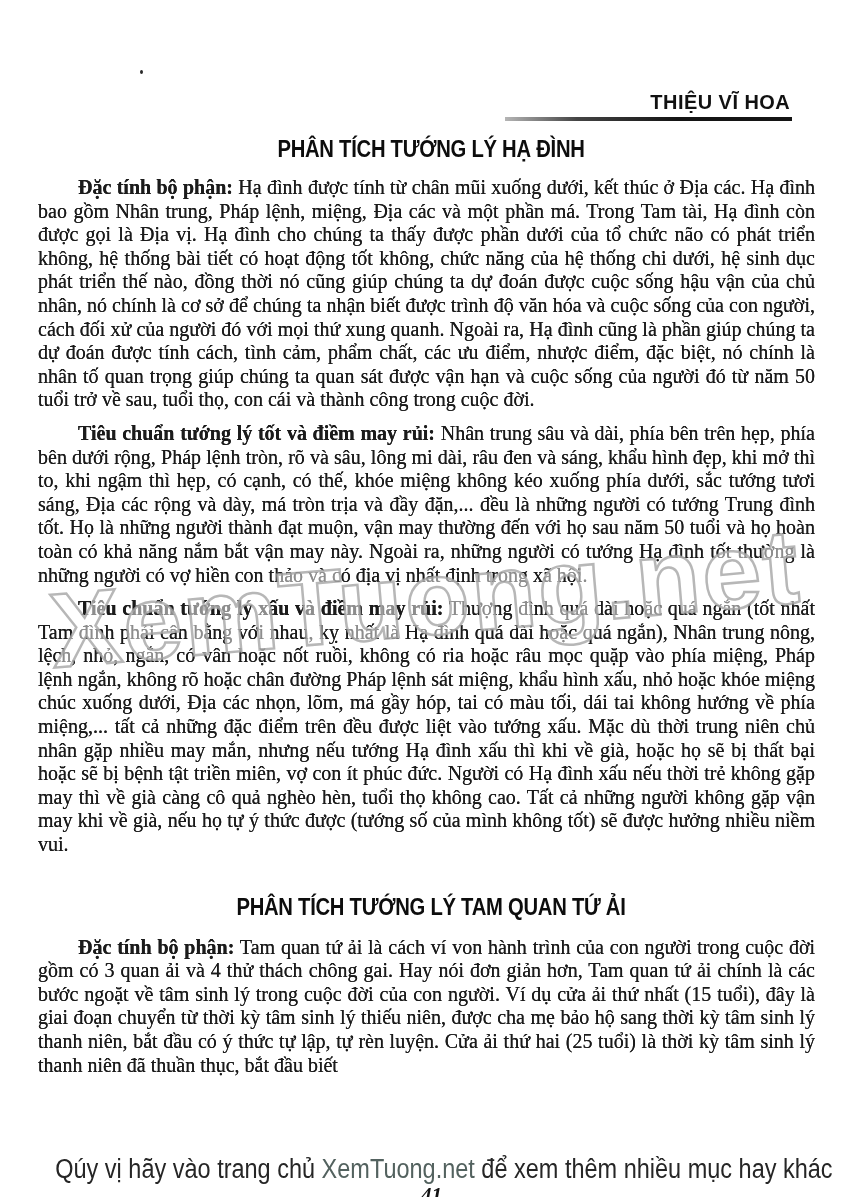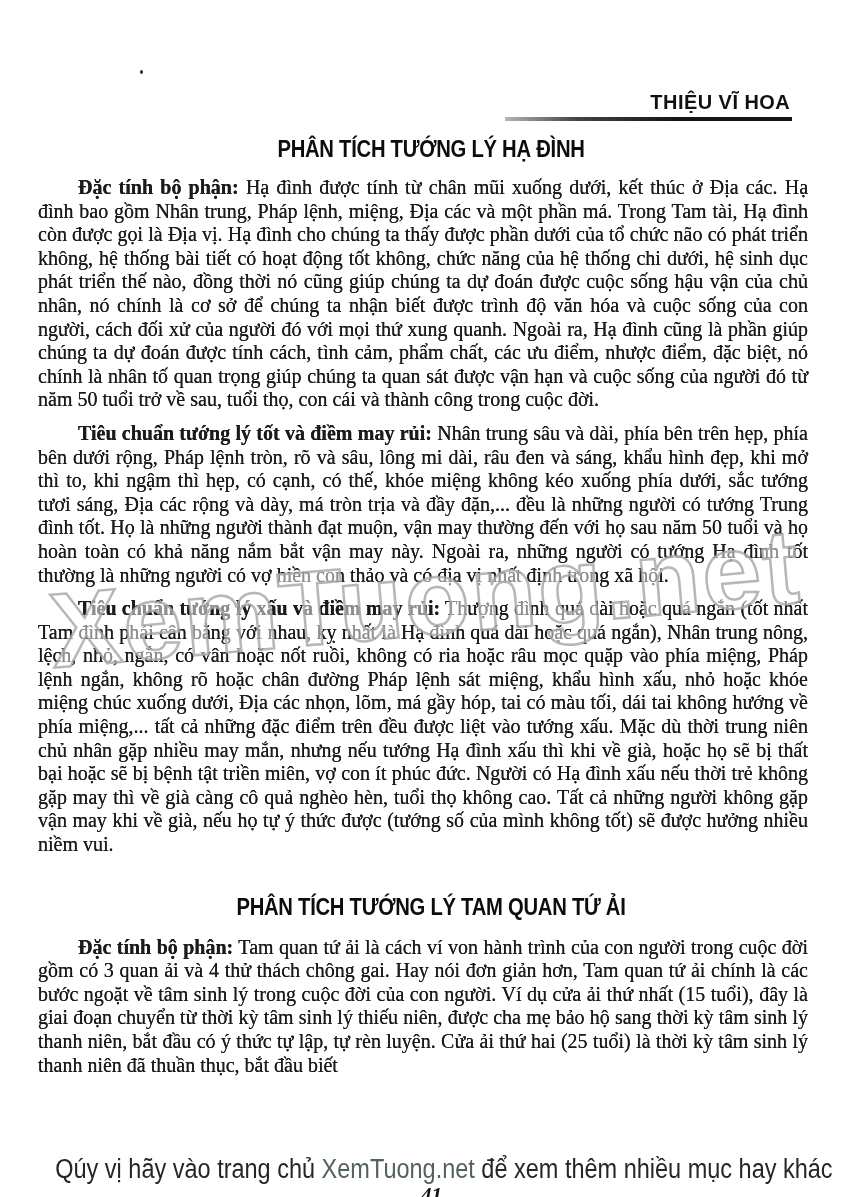--- a/index.html
+++ b/index.html
@@ -33,21 +33,21 @@
   .section-title{
     margin:0 0 13px 0;
     text-align:center;
     font-family:"Liberation Sans", sans-serif;
     font-weight:bold;font-size:23px;color:#0d0d0d;
     letter-spacing:-0.3px;
     transform:scaleX(0.88);transform-origin:center;
   }
   .section-title.second{margin-top:37px;margin-bottom:15px;}
   p.body{
-    margin:0 16px 10px 0;
+    margin:0 9px 10px 0;
     font-size:20px;line-height:23.6px;
     text-align:justify;text-indent:40px;
     text-shadow:0 0 0.4px currentColor;
   }
   p.body .lead{font-weight:bold;}
 
   
   .watermark{
     position:absolute;left:25px;top:538px;width:800px;
     text-align:center;

